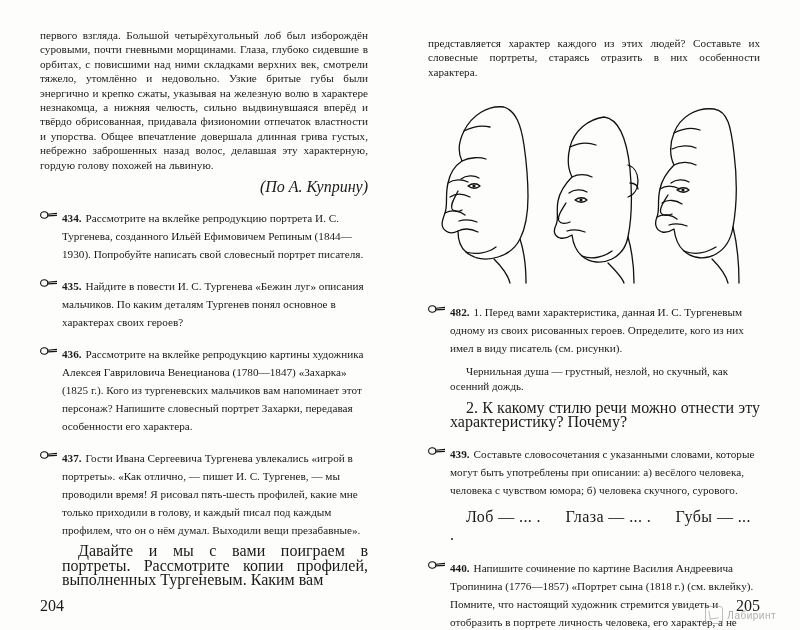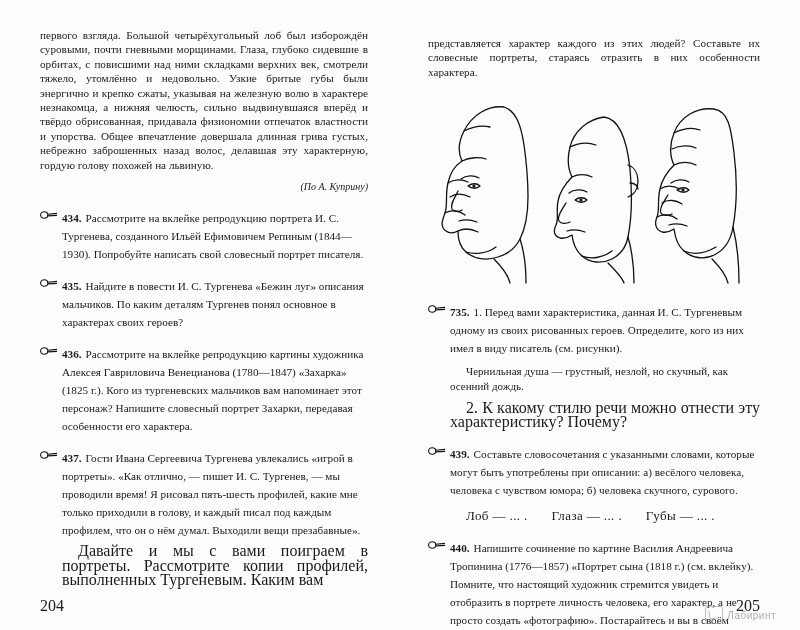--- a/index.html
+++ b/index.html
@@ -45,21 +45,21 @@
     text-align: justify;
     text-indent: 0;
     hyphens: auto;
   }
   .body-text {
     text-align: justify;
   }
   .attribution {
     text-align: right;
     font-style: italic;
-    font-size: 10px;
+    font-size: 16px;
     margin: 6px 0 0 0;
   }
   .ex {
     position: relative;
     margin: 0 0 6px 0;
     padding-left: 22px;
   }
   .ex-block {
     margin-top: 14px;
   }
@@ -94,21 +94,21 @@
     padding-left: 22px;
     text-indent: 16px;
     margin: 8px 0 8px 0;
     font-size: 11px;
     line-height: 14.4px;
   }
   .blanks {
     padding-left: 22px;
     text-indent: 16px;
     margin: 10px 0 4px 0;
-    font-size: 13px;
+    font-size: 16px;
     letter-spacing: 0.4px;
   }
   .blanks span { margin-right: 20px; }
   .folio {
     position: absolute;
     bottom: 15px;
     font-size: 16px;
     font-family: "Liberation Serif", serif;
     text-align: right;
   }
@@ -311,21 +311,21 @@
       </div>
 
       <div class="ex">
         <span class="marker">
           <svg width="18" height="10" viewBox="0 0 18 10">
             <ellipse cx="4.2" cy="5" rx="3.6" ry="3.2" fill="none" stroke="#111" stroke-width="1.1"></ellipse>
             <path d="M7.6 4.2 L17 3.4" stroke="#111" stroke-width="1.1" fill="none"></path>
             <path d="M7.8 5.9 L17 5.4" stroke="#111" stroke-width="1.1" fill="none"></path>
           </svg>
         </span>
-        <span class="num">735.</span>
+        <span class="num">482.</span>
         <span class="txt">1. Перед вами характеристика, данная И. С. Тургеневым одному из своих рисованных героев. Определите, кого из них имел в виду писатель (см. рисунки).</span>
       </div>
 
       <div class="quote-line">Чернильная душа — грустный, незлой, но скучный, как осенний дождь.</div>
 
       <div class="cont cont-indent">2. К какому стилю речи можно отнести эту характеристику? Почему?</div>
 
       <div class="ex ex-block">
         <span class="marker">
           <svg width="18" height="10" viewBox="0 0 18 10">

